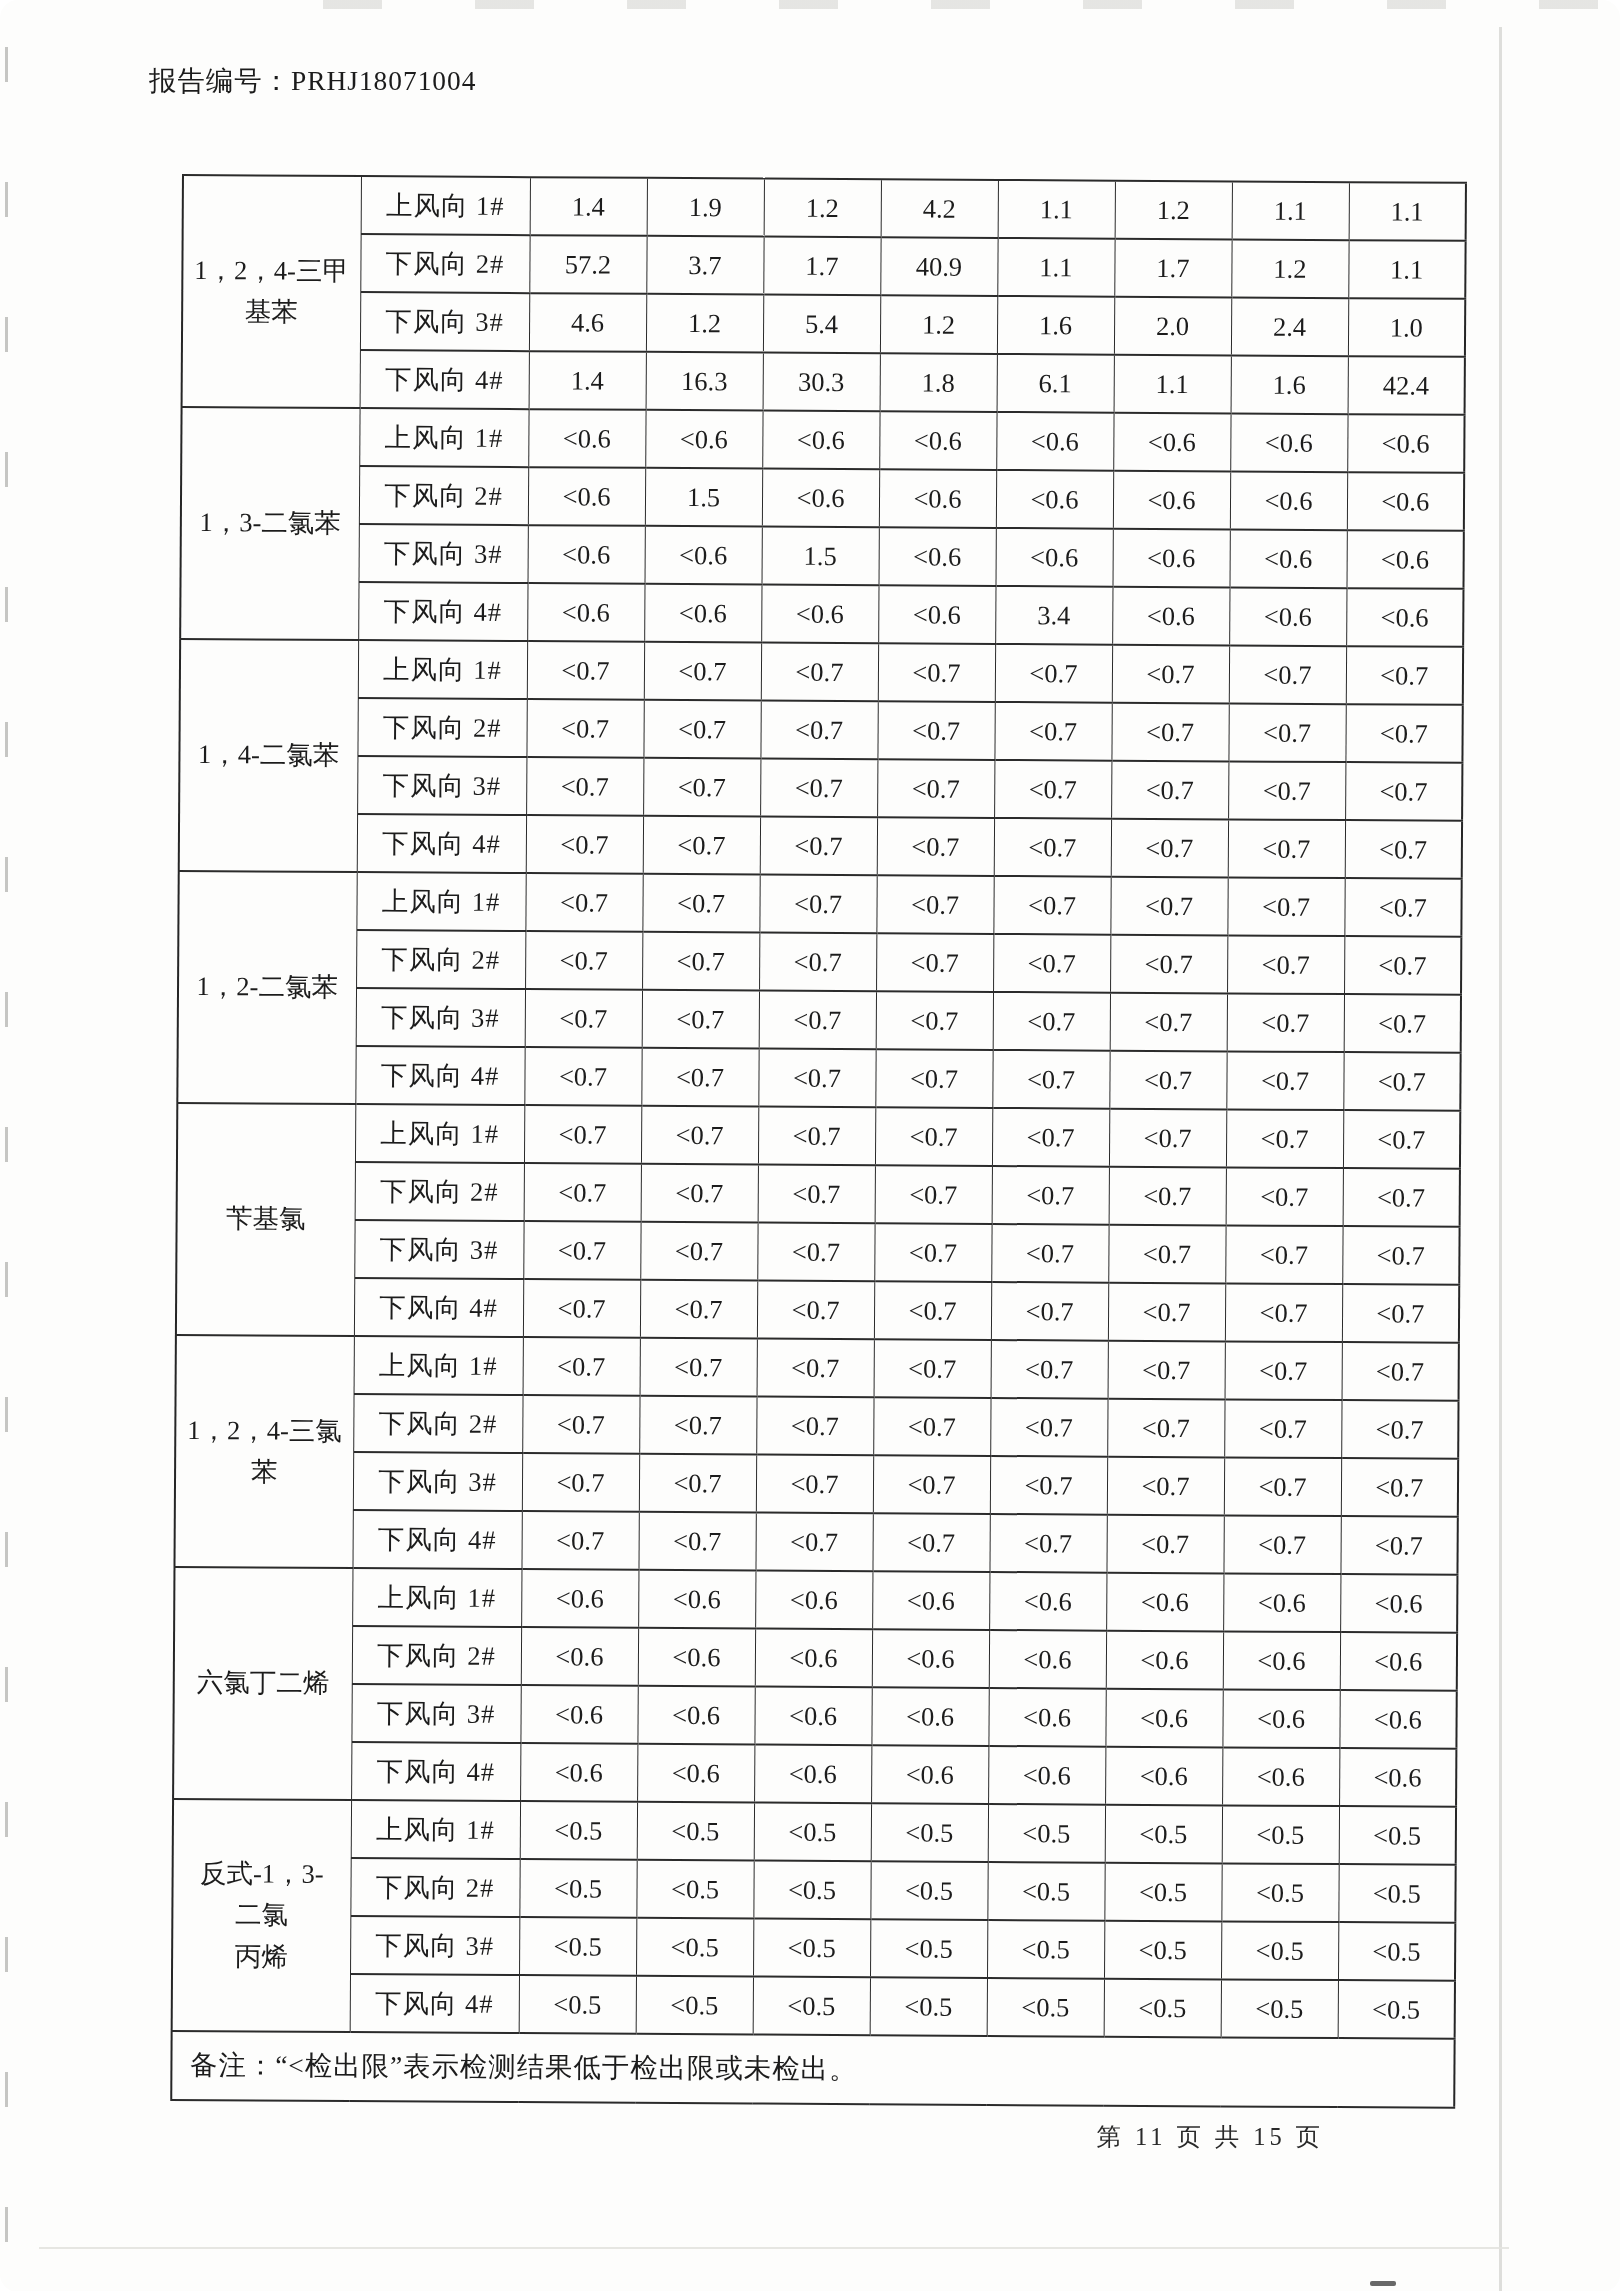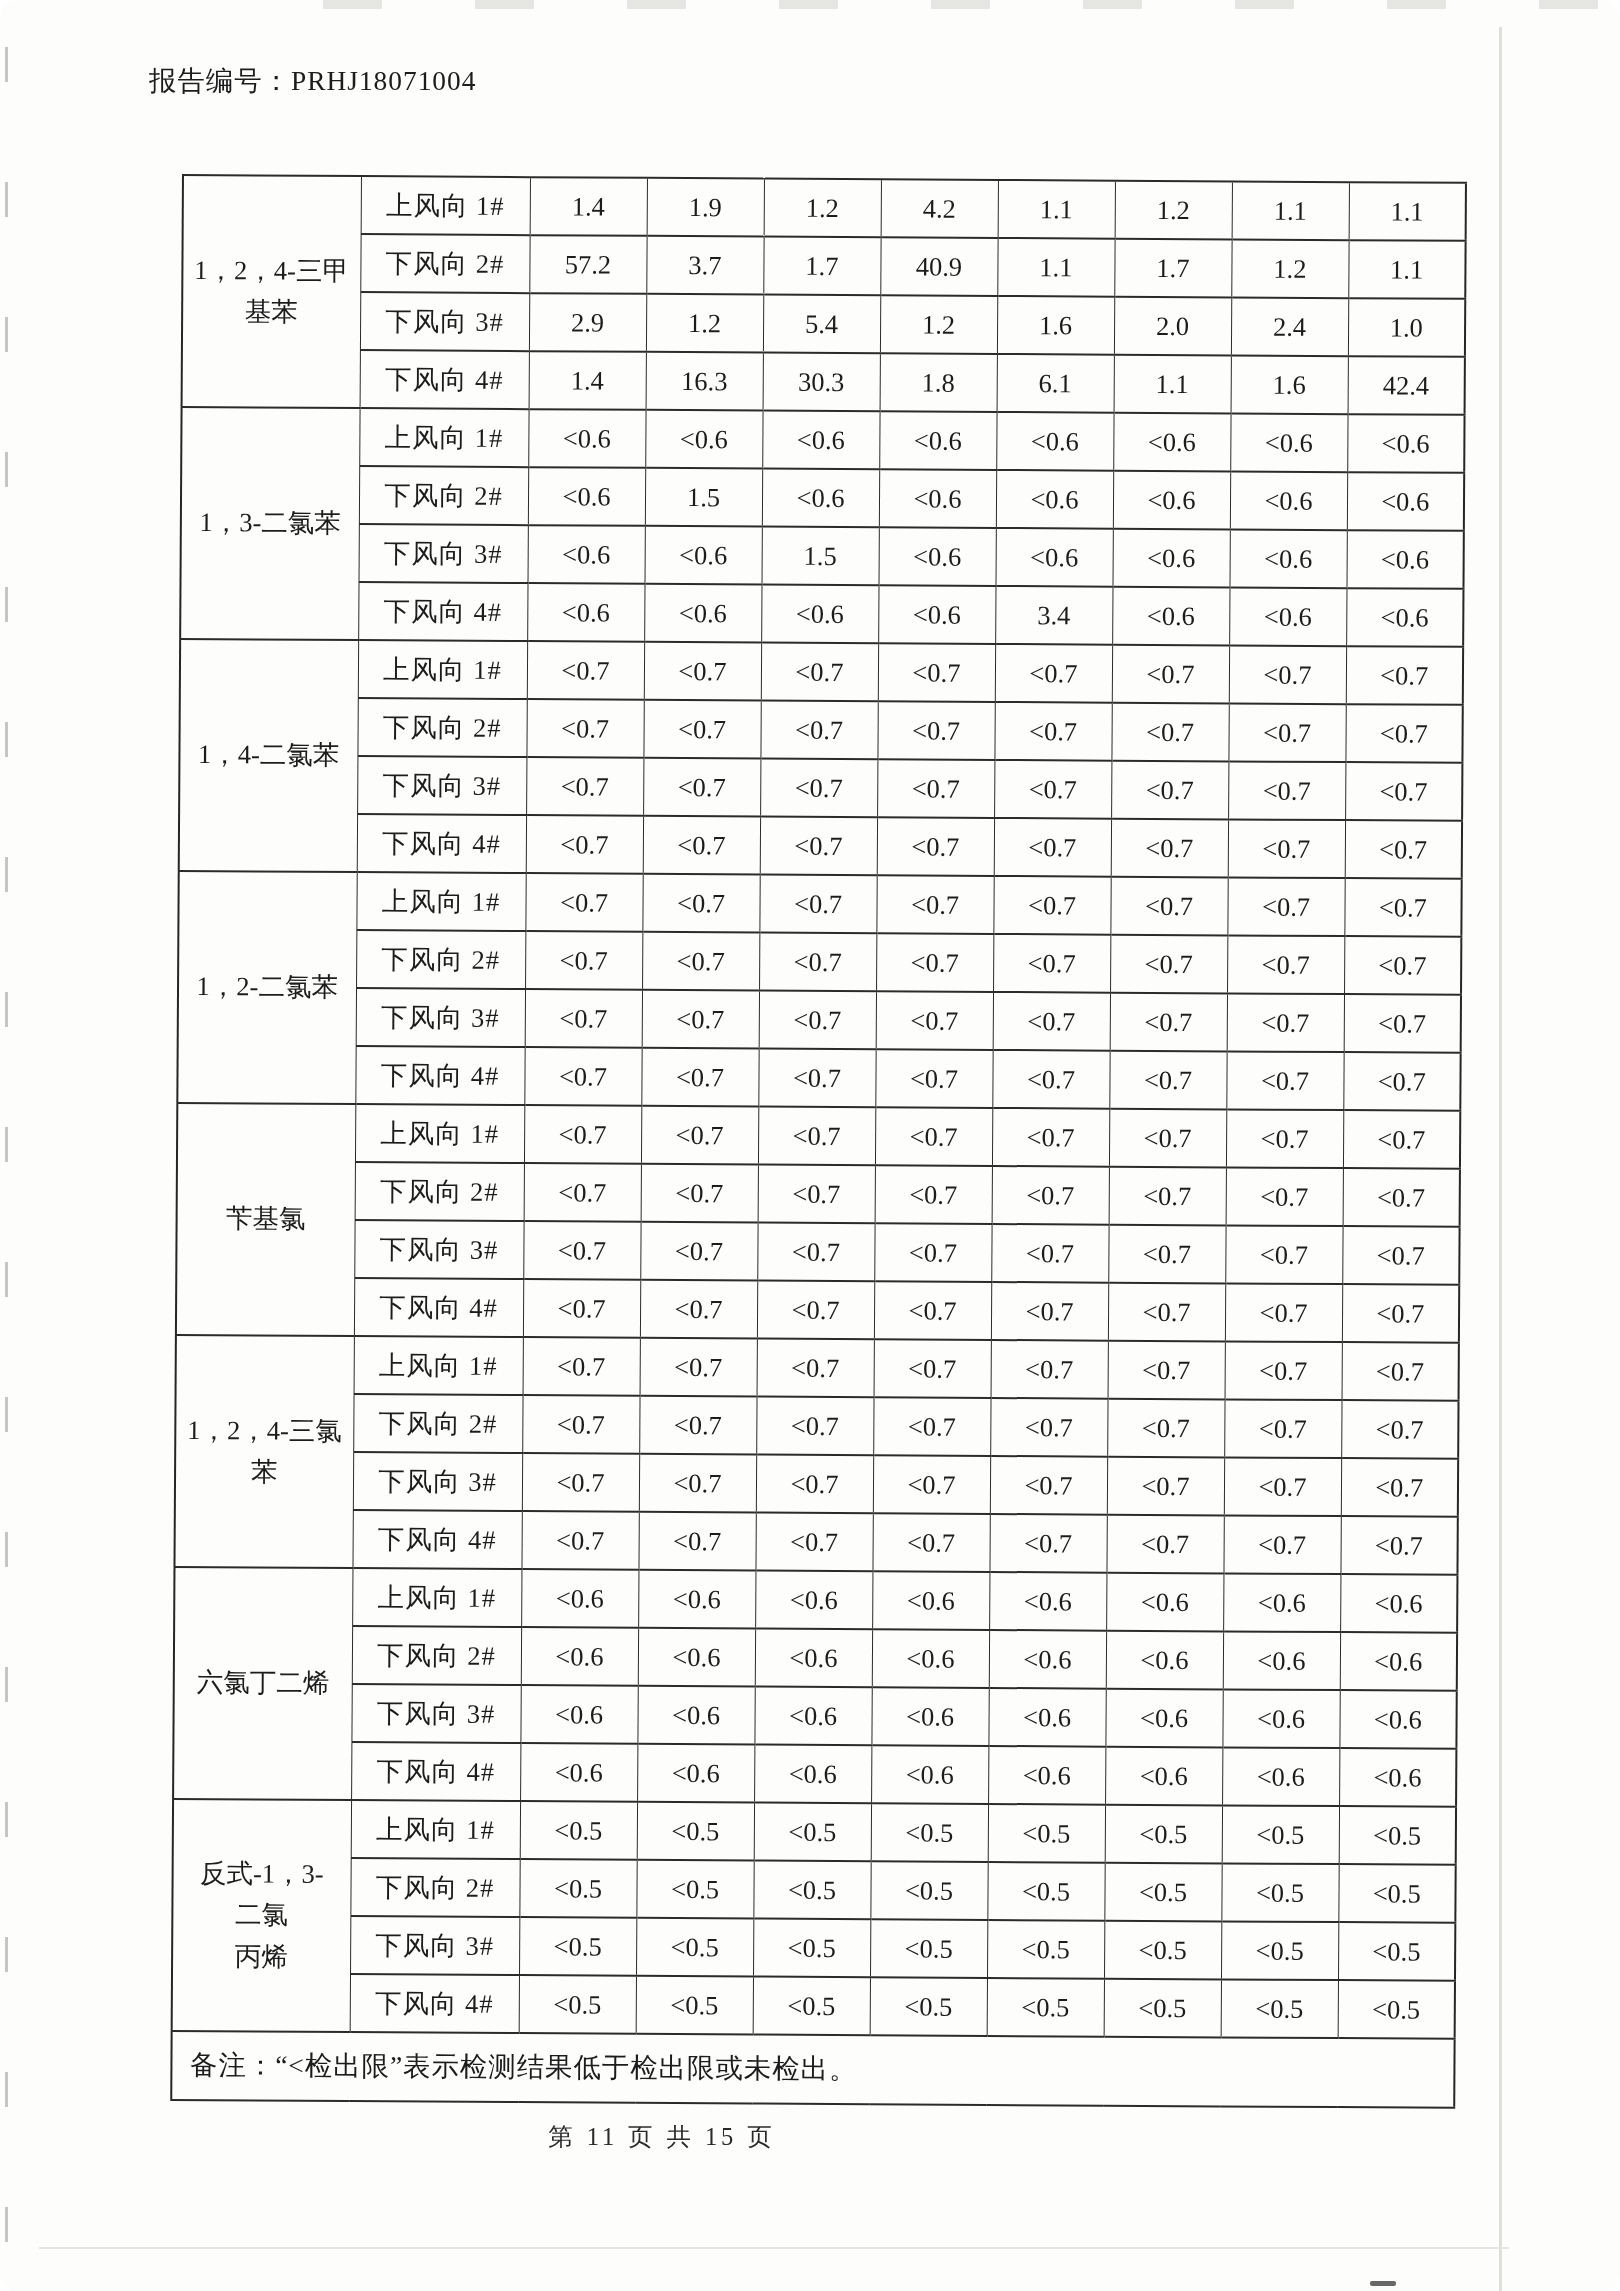--- a/index.html
+++ b/index.html
@@ -51,21 +51,21 @@
     white-space:nowrap;
   }
   td.name-cell{line-height:1.55;white-space:normal;}
   td.loc-cell{letter-spacing:1px;}
   td.note-cell{
     text-align:left;height:55px;padding:5.9px 15.7px 5.9px 17.6px;
     font-size:27.4px;letter-spacing:1px;white-space:normal;
   }
   .footer{
     position:absolute;left:0;top:2120px;width:1324px;
-    text-align:center;font-size:24.5px;letter-spacing:3.9px;color:#2a2a2a;
+    text-align:right;font-size:24.5px;letter-spacing:3.9px;color:#2a2a2a;
   }
 </style>
 </head>
 <body>
 
 <div class="page">
   <div class="binding-marks"></div>
   <div class="top-smudge"></div>
   <div class="edge-shadow-right"></div>
   <div class="bottom-line"></div>
@@ -109,21 +109,21 @@
             <td class="val-cell">3.7</td>
             <td class="val-cell">1.7</td>
             <td class="val-cell">40.9</td>
             <td class="val-cell">1.1</td>
             <td class="val-cell">1.7</td>
             <td class="val-cell">1.2</td>
             <td class="val-cell">1.1</td>
           </tr>
           <tr>
             <td class="loc-cell">下风向 3#</td>
-            <td class="val-cell">2.9</td>
+            <td class="val-cell">4.6</td>
             <td class="val-cell">1.2</td>
             <td class="val-cell">5.4</td>
             <td class="val-cell">1.2</td>
             <td class="val-cell">1.6</td>
             <td class="val-cell">2.0</td>
             <td class="val-cell">2.4</td>
             <td class="val-cell">1.0</td>
           </tr>
           <tr>
             <td class="loc-cell">下风向 4#</td>

